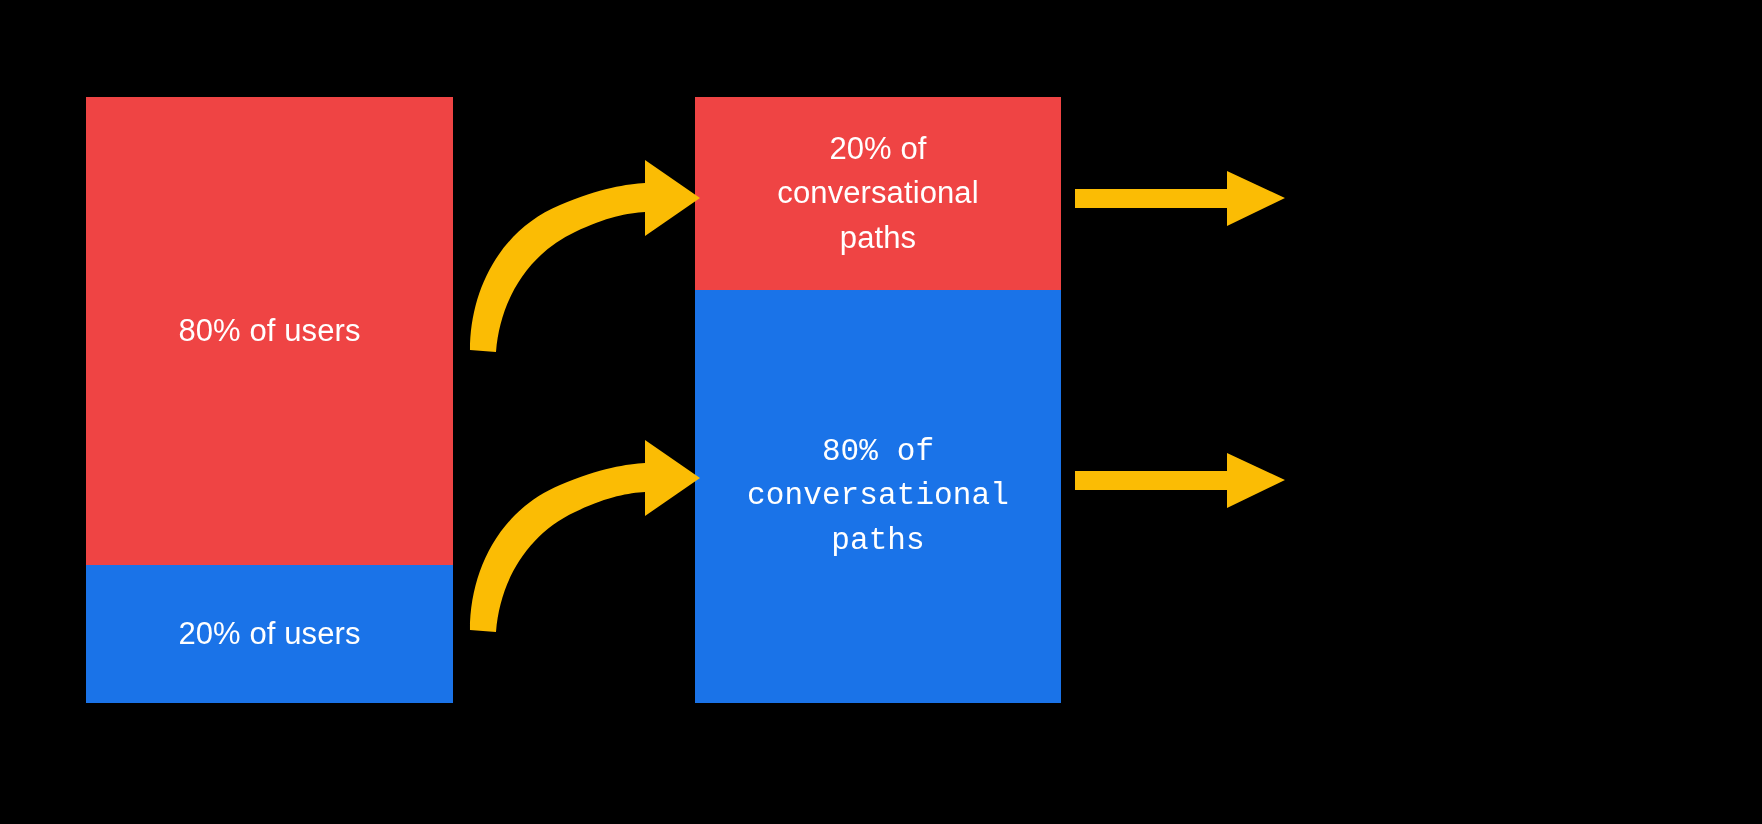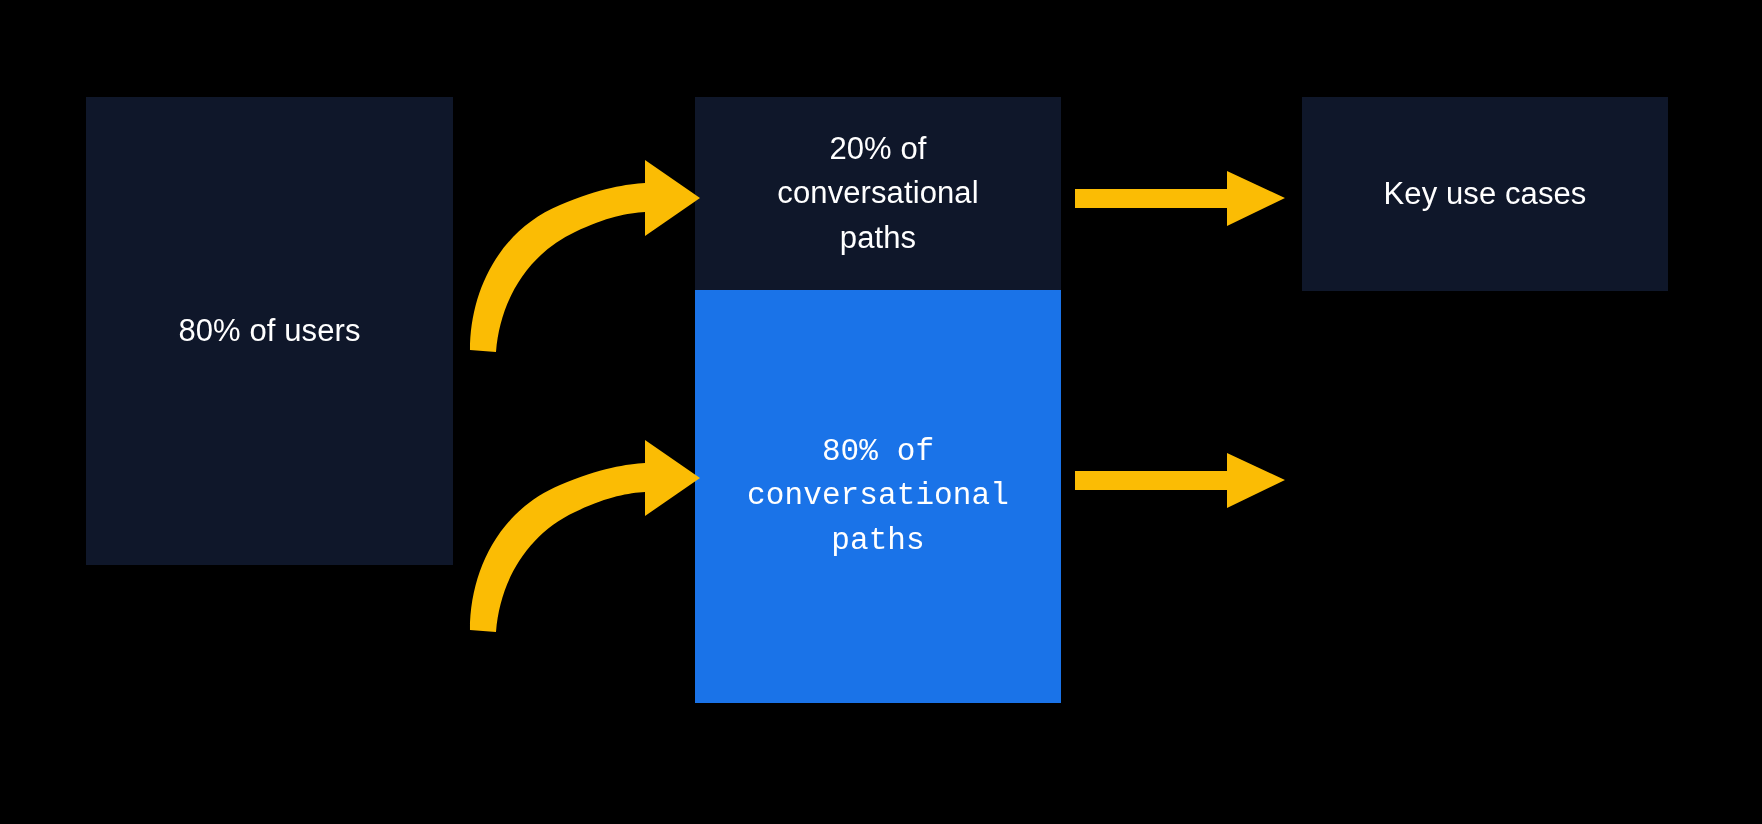--- a/index.html
+++ b/index.html
@@ -21,21 +21,21 @@
     display: flex;
     flex-direction: column;
   }
   .seg {
     display: flex;
     align-items: center;
     justify-content: center;
     box-sizing: border-box;
     overflow: hidden;
   }
-  .seg-green { background: #0f172a; }
+  .seg-green { background: #ef4444; }
   .seg-blue  { background: #1A73E8; }
   .seg-label {
     color: #FFFFFF;
     text-align: center;
     font-size: 31px;
     line-height: 1.42;
     font-weight: 400;
     letter-spacing: 0.1px;
     padding: 0 14px;
     white-space: pre-line;
@@ -68,39 +68,39 @@
 </style>
 </head>
 <body>
 
 <div id="canvas">
 
   <div class="column" id="col-users">
     <div class="seg seg-green s1">
       <span class="seg-label">80% of users</span>
     </div>
+    <div class="seg seg-blue s2">
+      <span class="seg-label">20% of users</span>
+    </div>
   </div>
 
   <div class="column" id="col-paths">
     <div class="seg seg-green s1">
       <span class="seg-label">20% of
 conversational
 paths</span>
     </div>
     <div class="seg seg-blue s2">
       <span class="seg-label">80% of
 conversational
 paths</span>
     </div>
   </div>
 
   <div class="column" id="col-cases">
-    <div class="seg seg-green s1">
-      <span class="seg-label">Key use cases</span>
-    </div>
   </div>
 
   <svg class="arrow-svg" viewBox="0 0 1762 824">
 
     <g>
       <path d="M 470 350
                C 470 290, 500 230, 560 205
                C 600 188, 628 184, 645 183
                L 645 160 L 700 198 L 645 236 L 645 212
                C 628 213, 606 217, 575 232

